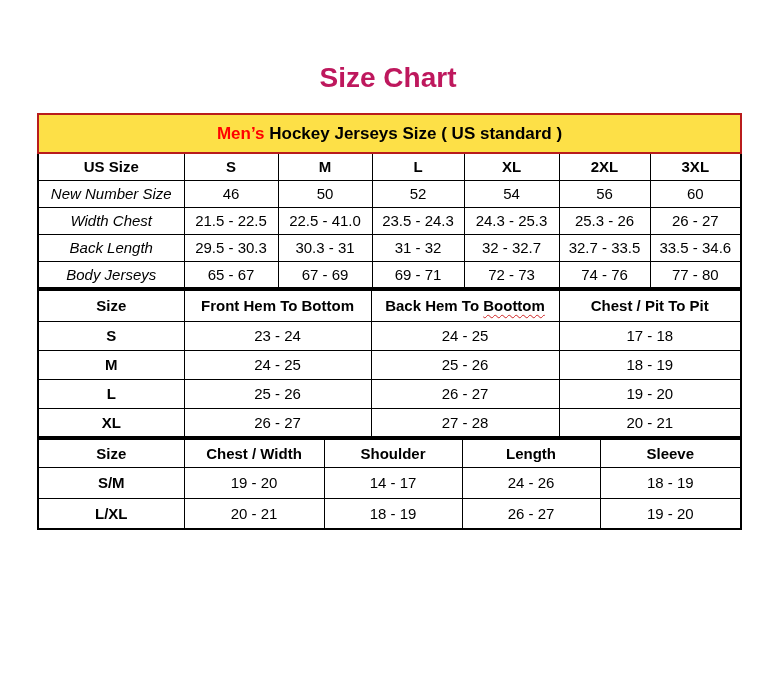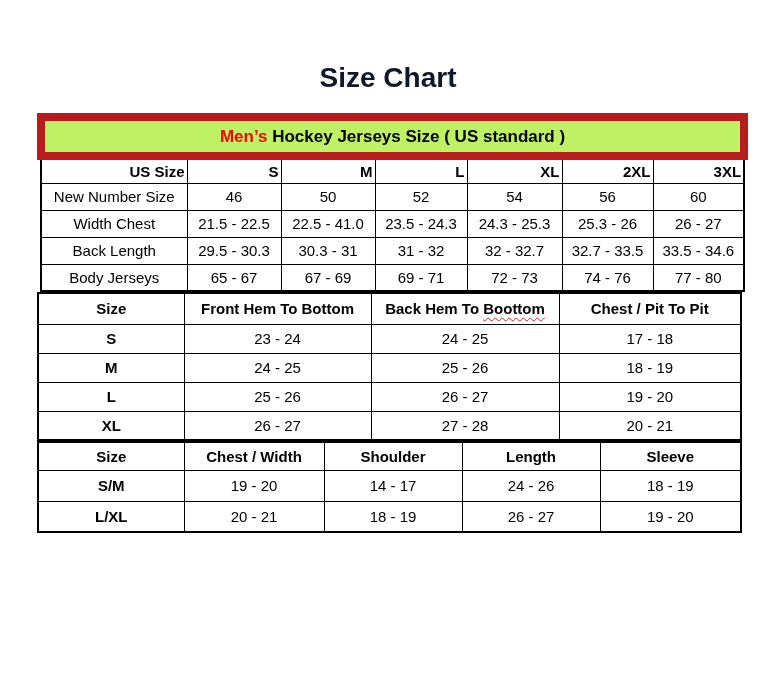--- a/index.html
+++ b/index.html
@@ -10,21 +10,21 @@
     font-family: "Liberation Sans", sans-serif;
     color: #000000;
   }
   .page { position: relative; width: 776px; height: 692px; overflow: hidden; background: #ffffff; }
 
   .title {
     padding-top: 62px;
     text-align: center;
     font-size: 28px;
     font-weight: bold;
-    color: #0f172a;
+    color: #be185d;
   }
 
   table.tbl {
     border-collapse: collapse;
     table-layout: fixed;
     width: 703px;
     margin-left: 37px;
     border: 2px solid #000;
   }
   table.tbl.mens { margin-top: 19px; }
@@ -34,39 +34,39 @@
     text-align: center;
     vertical-align: middle;
     font-size: 15px;
     padding: 1px 2px;
     font-weight: normal;
     white-space: nowrap;
     overflow: hidden;
   }
 
   .band td {
-    background: #bef264;
+    background: #fde047;
     font-weight: bold;
     font-size: 17px;
     height: 39px;
-    border: 8px solid #b91c1c;
+    border: 2px solid #b91c1c;
   }
   .band .red { color: #FF0000; }
 
   .hdr th { font-weight: bold; }
 
-  .mens  .hdr th { height: 27px; text-align: right; }
+  .mens  .hdr th { height: 27px; }
   .mens  .row td { height: 27px; }
   .womens .hdr th { height: 31px; }
   .womens .row td { height: 29px; }
   .youth .hdr th { height: 28px; }
   .youth .row td { height: 31px; }
 
   .womens .rowlabel, .youth .rowlabel { font-weight: bold; }
-  .mens .rowlabel { font-weight: normal; }
+  .mens .rowlabel { font-weight: normal; font-style: italic; }
 
   .squiggle {
     text-decoration: underline;
     text-decoration-style: wavy;
     text-decoration-color: #CC2222;
     text-decoration-thickness: 1px;
     text-underline-offset: 3px;
   }
 </style>
 </head>

